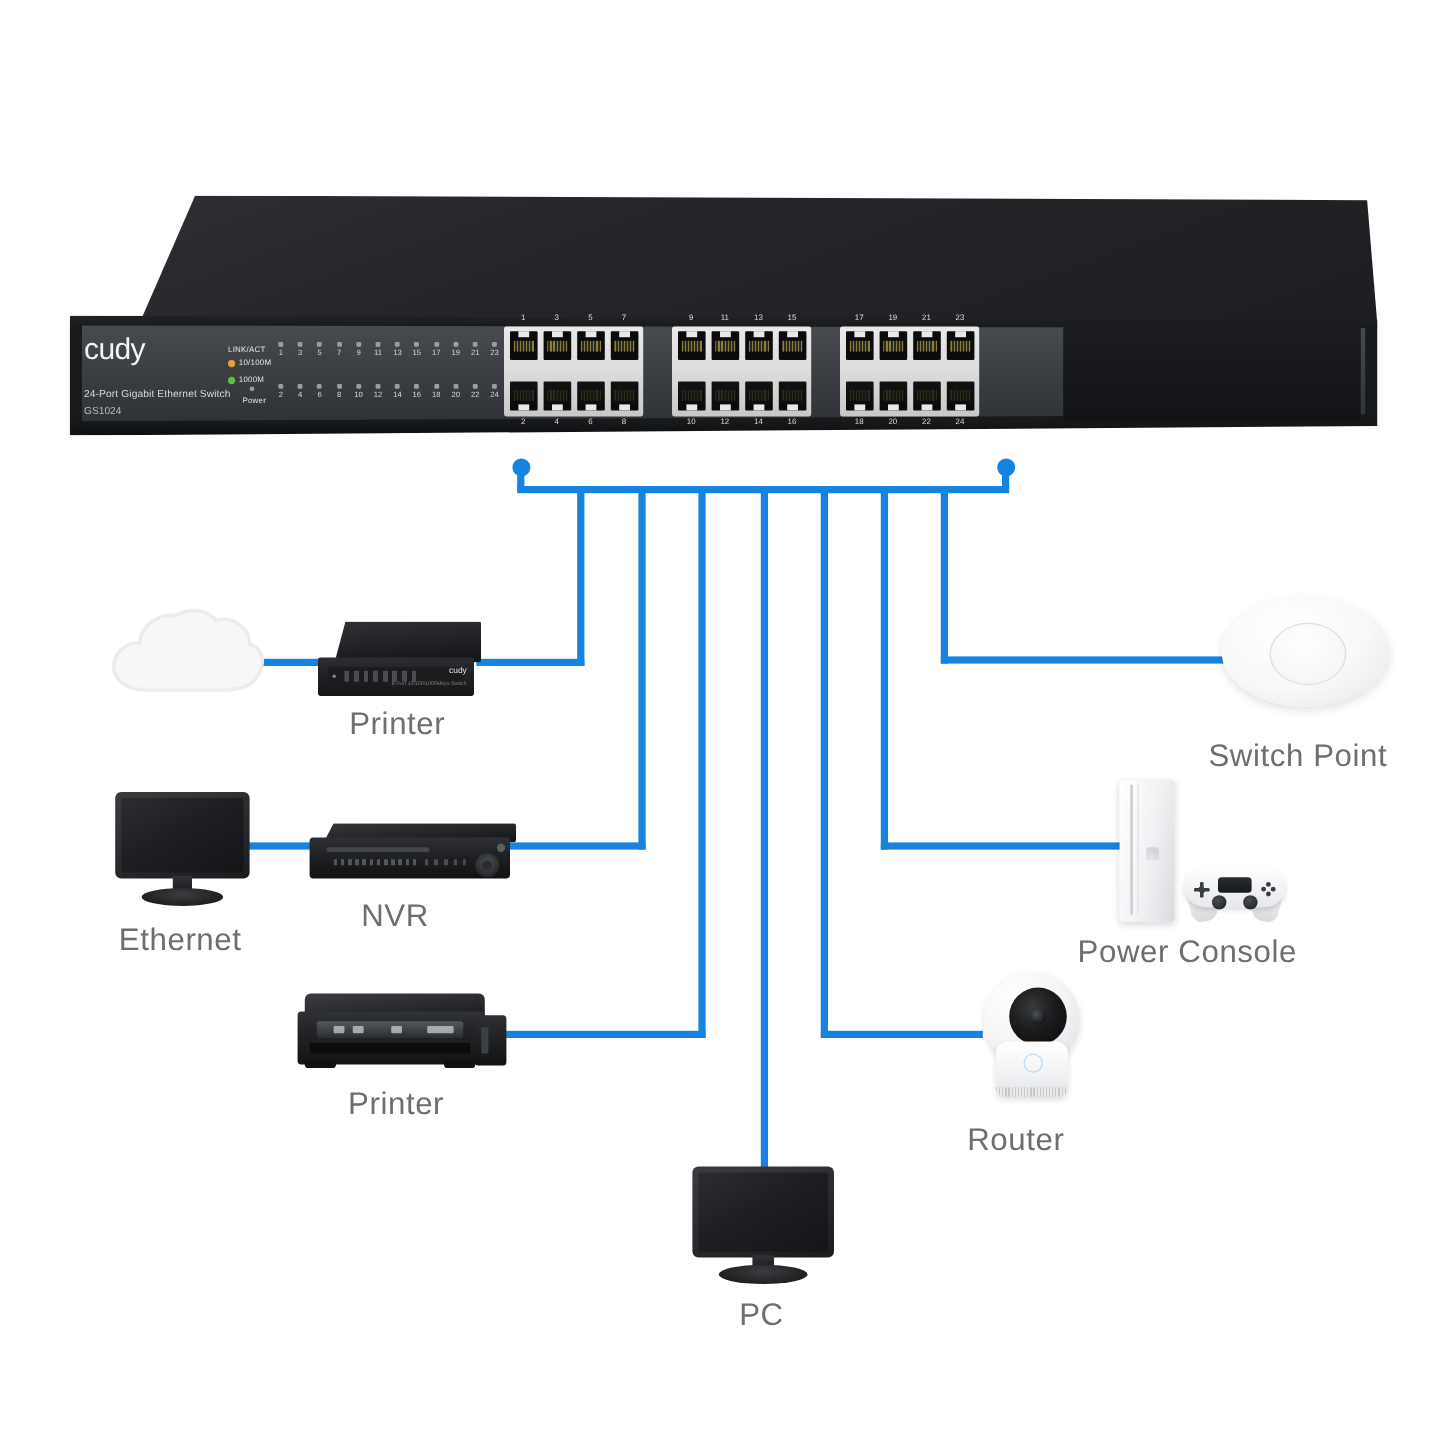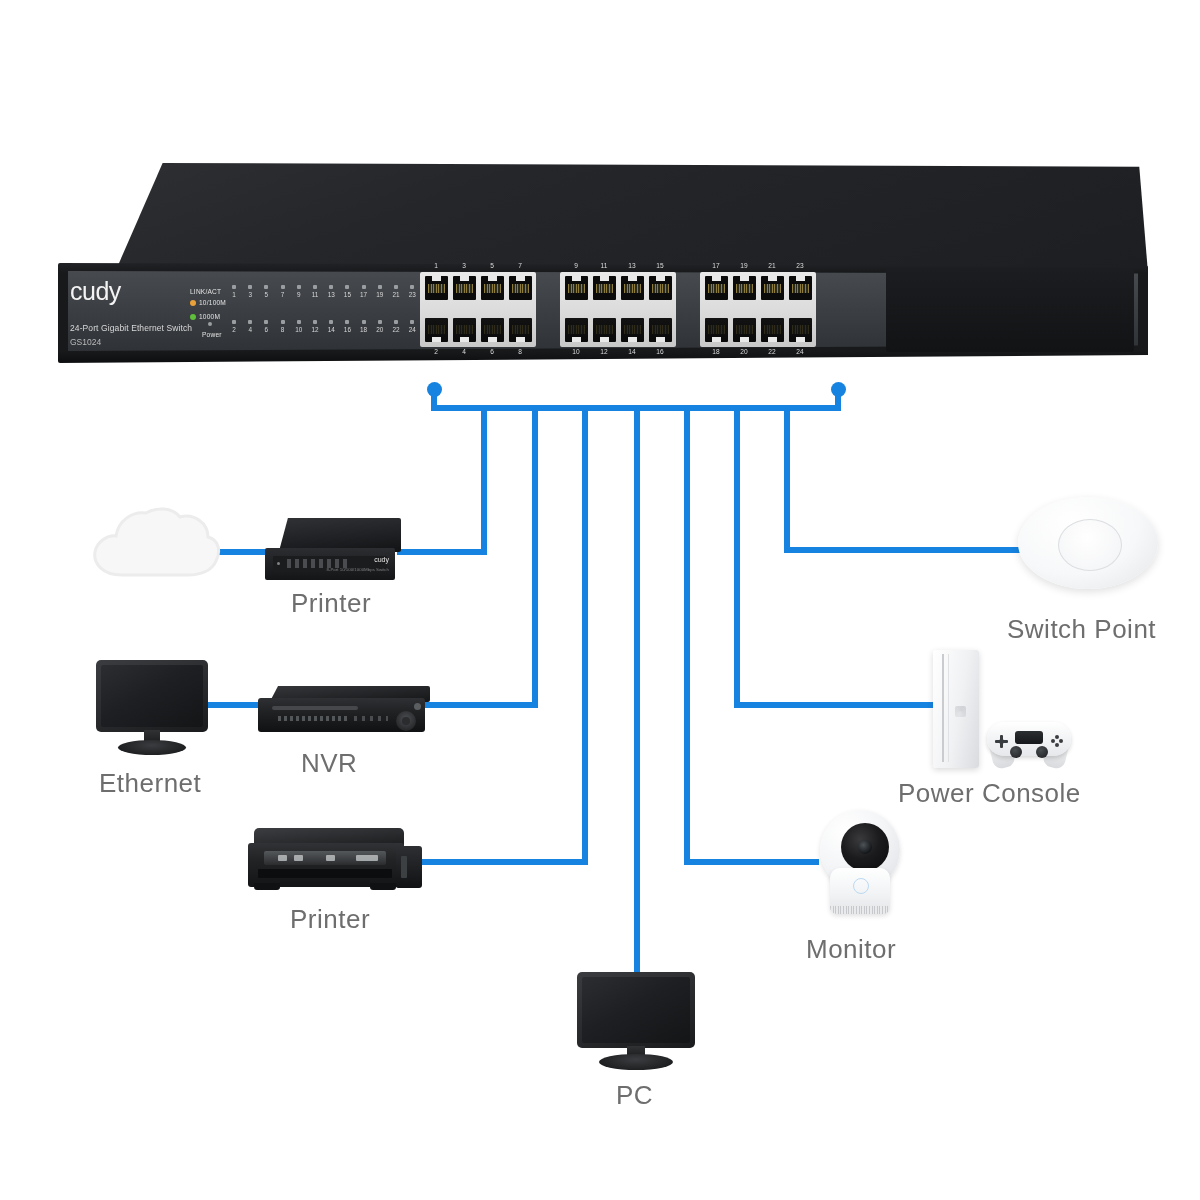--- a/index.html
+++ b/index.html
@@ -544,21 +544,21 @@
 
   <div class="cam">
     <div class="cam-head">
         <div class="cam-lens"></div>
       </div>
     <div class="cam-body">
         <div class="cam-ring"></div>
       </div>
     <div class="cam-base"></div>
   </div>
-  <div class="label" style="left:806px;top:934px;">Monitor</div>
+  <div class="label" style="left:806px;top:934px;">Router</div>
 
   <div class="gc">
     <div class="gc-body">
       <div class="gc-slit"></div>
         <div class="gc-slit2"></div>
         <div class="gc-logo"></div>
     </div>
     <div class="pad">
       <div class="pad-grip l"></div>
         <div class="pad-grip r"></div>

